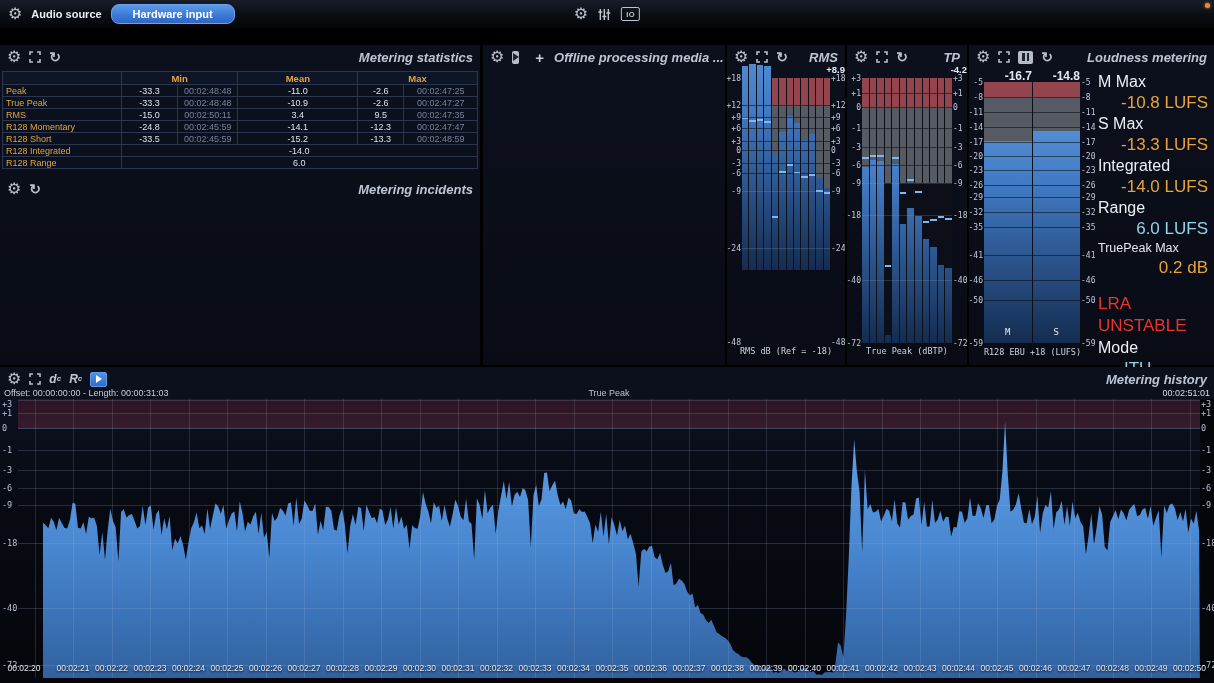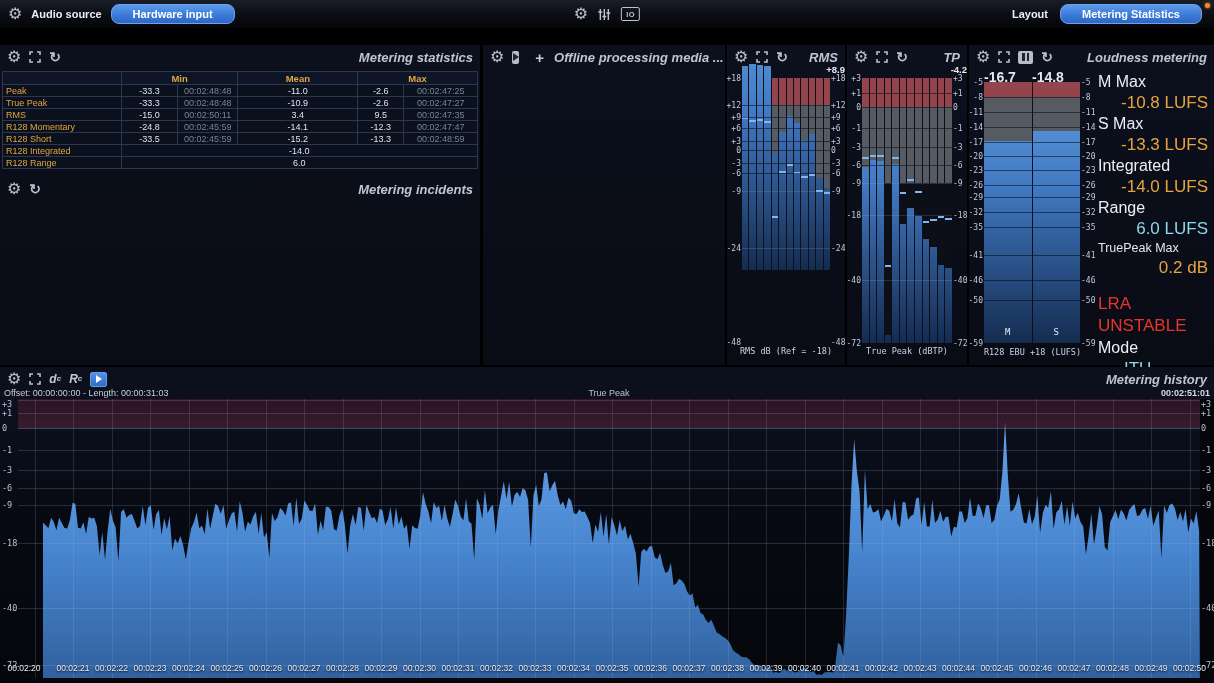--- a/index.html
+++ b/index.html
@@ -85,40 +85,40 @@
   .m-col .fill{bottom:0;background-image:linear-gradient(180deg,#5f9fe2 0%,#4179c2 40%,#142c50 100%);
     background-repeat:no-repeat;}
   .m-col .pk{height:2px;background:#7db8f2;}
   .tickline{position:absolute;left:0;right:0;height:1px;pointer-events:none;}
   .tickline.dark{background:rgba(8,10,16,.55);}
   .tickline.light{background:rgba(150,165,195,.22);}
 
   
   .lm-wrap{position:absolute;left:0;top:0;width:127px;height:320px;}
   .lm-values{position:absolute;top:24px;left:15px;right:16px;display:flex;}
-  .lm-values span{flex:1;text-align:left;color:#e2e7f0;font-size:14px;font-weight:bold;}
+  .lm-values span{flex:1;text-align:right;color:#e2e7f0;font-size:12px;font-weight:bold;}
   .lm-box{position:absolute;left:0;right:0;top:37px;height:261px;display:flex;}
   .lm-caption{position:absolute;left:0;right:0;top:302px;text-align:center;color:#ccd3e2;
     font-family:"DejaVu Sans Mono",monospace;font-size:8.5px;}
   .lm-col-label{position:absolute;bottom:6px;left:0;right:0;text-align:center;
     color:#e5eaf3;font-family:"DejaVu Sans Mono",monospace;font-size:9px;}
   .lm-text{position:absolute;left:129px;right:4px;top:26px;}
   .lm-row-label{color:#eceef4;font-size:16px;line-height:21px;}
   .lm-row-label.small{font-size:12.5px;line-height:18px;color:#e3e6ee;}
   .lm-row-value{text-align:right;font-size:17px;line-height:21px;padding-right:2px;}
   .lm-orange{color:#e8a33d;text-align:right;} .lm-cyan{color:#8fd6ea;}
   .lm-status{color:#ea342b;font-size:17px;line-height:22px;margin-top:15px;}
   .lm-mode-label{color:#eceef4;font-size:16px;line-height:21px;}
   .lm-mode-value{color:#8fd6ea;font-size:17px;line-height:21px;padding-left:26px;}
 
   
   .h-info{position:absolute;left:0;top:21px;width:1214px;height:11px;font-size:9px;}
   .h-info .off{position:absolute;left:4px;color:#c6cdda;}
   .h-info .ctr{position:absolute;left:18px;width:1182px;text-align:center;color:#b9c1ce;}
-  .h-info .cur{position:absolute;right:4px;color:#d6dce8;font-weight:bold;}
+  .h-info .cur{position:absolute;right:4px;color:#d6dce8;}
   .h-graph{position:absolute;left:0;top:32px;width:1214px;height:279px;overflow:hidden;
     background:linear-gradient(180deg,#0c1120 0%,#070a12 40%,#05070c 100%);}
   .h-redzone{position:absolute;left:18px;width:1182px;top:0;height:29px;
     background:linear-gradient(180deg,#2c1424 0%,#361c2e 100%);}
   .h-vline{position:absolute;top:0;height:279px;width:1px;background:rgba(175,190,225,.16);}
   .h-hline{position:absolute;left:18px;width:1182px;height:1px;background:rgba(165,180,215,.20);}
   .h-ylab{position:absolute;color:#b7c0d2;font-family:"DejaVu Sans Mono",monospace;font-size:8.5px;transform:translateY(-50%);}
   .h-tlab{position:absolute;top:264px;transform:translateX(-50%);color:#e6ebf5;font-size:8.5px;
     text-shadow:0 1px 2px rgba(0,0,0,.9);white-space:nowrap;}
   .h-rightcol{position:absolute;right:0;top:0;width:14px;height:279px;background:#04060a;}
@@ -144,24 +144,20 @@
               <line x1="2.5" y1="1" x2="2.5" y2="12"></line>
               <line x1="6.5" y1="1" x2="6.5" y2="12"></line>
               <line x1="10.5" y1="1" x2="10.5" y2="12"></line>
               <line x1="0.5" y1="4" x2="4.5" y2="4"></line>
               <line x1="4.5" y1="8.5" x2="8.5" y2="8.5"></line>
               <line x1="8.5" y1="5" x2="12.5" y2="5"></line>
             </g>
           </svg>
       </span>
       <span class="io-box">IO</span>
-    </div>
-    <div class="tb-right">
-      <span class="tb-label">Layout</span>
-      <div class="blue-btn btn-ms">Metering Statistics</div>
     </div>
     <span class="notif-dot"></span>
   </div>
 
 
   <div class="panel p-stats">
     <div class="p-head">
       <span class="ic ic-gear">⚙</span>
       <span class="ic ic-expand">
           <svg width="12" height="12" viewBox="0 0 12 12" fill="none" stroke="#b9bfca" stroke-width="1.6">

